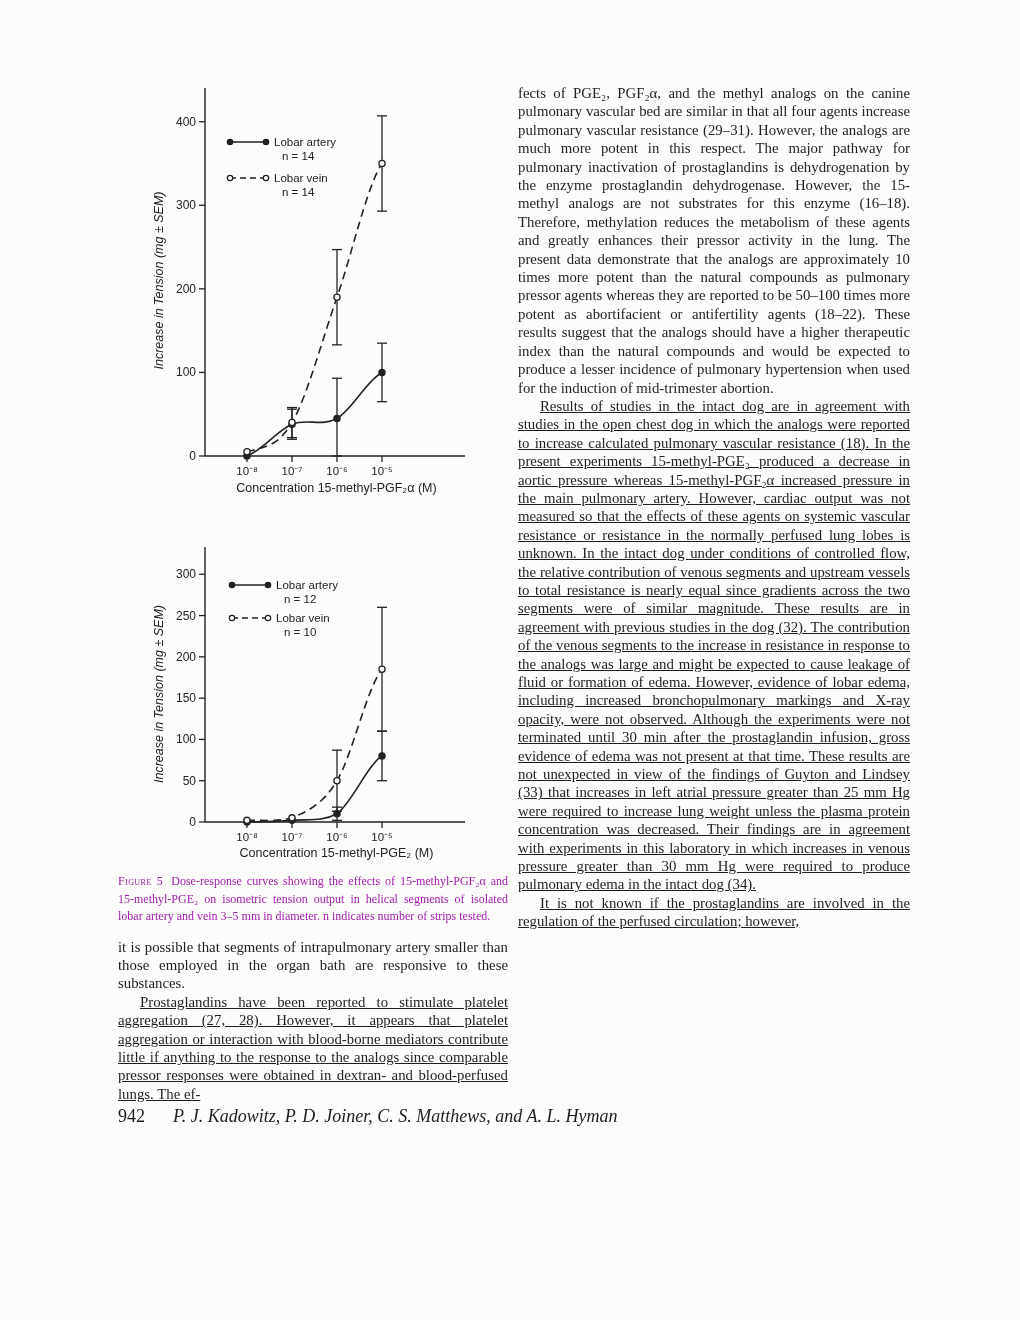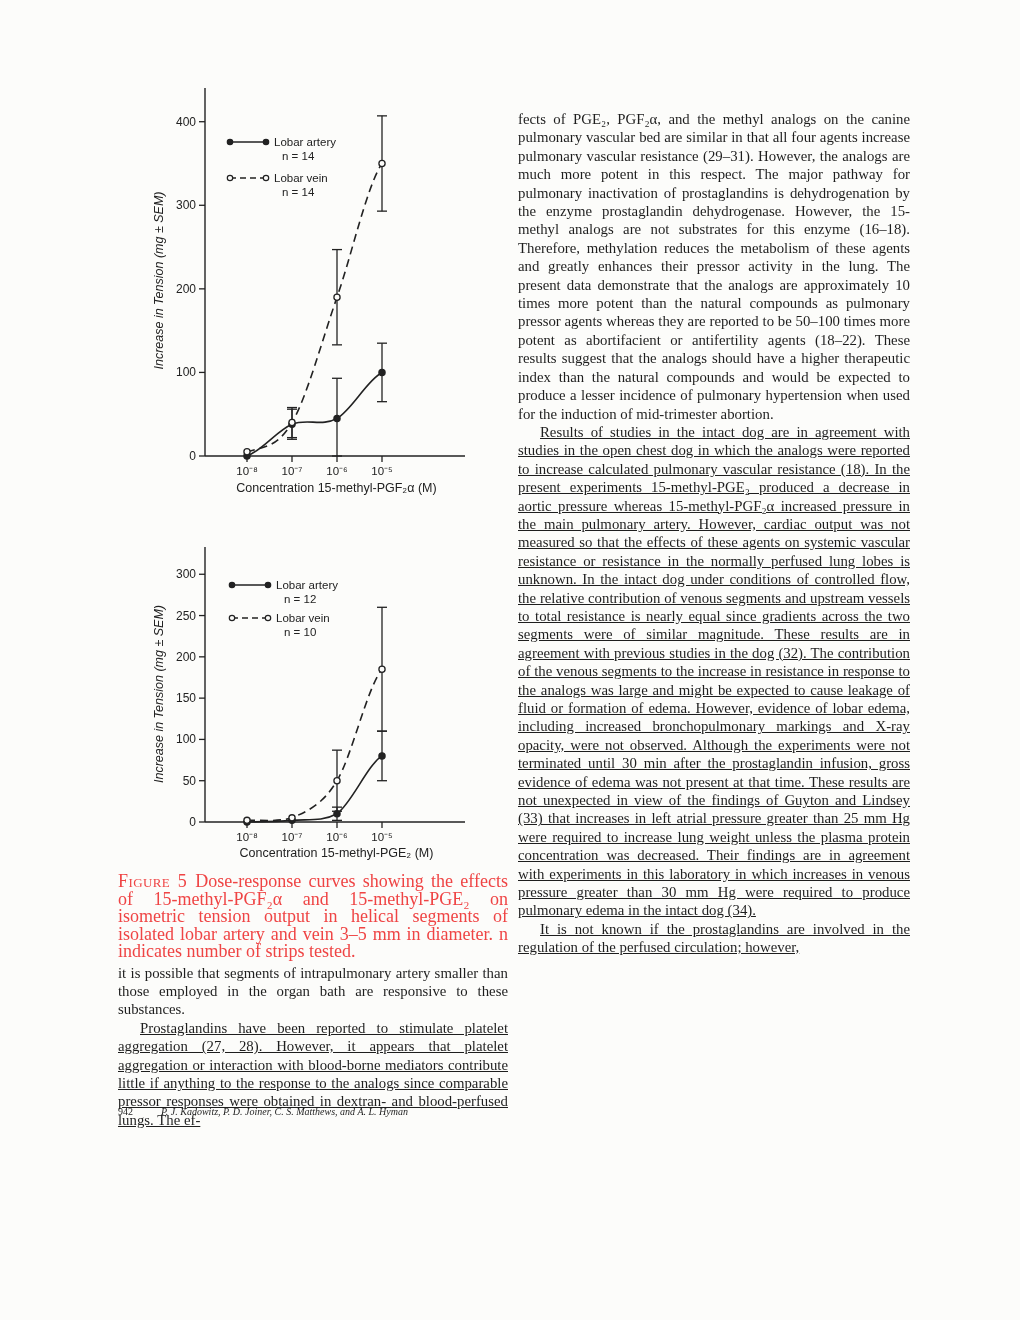--- a/index.html
+++ b/index.html
@@ -3,38 +3,38 @@
 <meta charset="utf-8">
 <style>
   html,body{margin:0;padding:0;background:#e8e6e0;}
   .page{
     position:relative;width:1020px;height:1320px;margin:0 auto;
     background:#fcfcfa;color:#1e1e1e;
     font-family:"Liberation Serif", serif;
     overflow:hidden;
   }
   .col-left{position:absolute;left:118px;top:80px;width:390px;}
-  .col-right{position:absolute;left:518px;top:84px;width:392px;margin-top:26px;}
+  .col-right{position:absolute;left:518px;top:84px;width:392px;}
   .body-text p{font-size:14.8px;line-height:18.4px;text-align:justify;margin:0;}
   p.indent{text-indent:22px;text-decoration:underline;}
   p.noindent{text-indent:0;}
   .figure-block{margin:0;}
   .chart{display:block;}
   .chart2{margin-top:27px;}
   .chart svg text{font-family:"Liberation Sans", sans-serif;}
   figcaption{
-    font-size:18px;line-height:17.5px;text-align:justify;
-    margin-top:2px;color:#ef4444;
+    font-size:12px;line-height:17.5px;text-align:justify;
+    margin-top:2px;color:#a21caf;
   }
   .figlabel{font-variant:small-caps;letter-spacing:0.4px;margin-right:8px;}
   .caption-body{}
-  .left-paras{margin-top:3px;}
+  .left-paras{margin-top:12px;}
   .footer{
     position:absolute;left:118px;top:1106px;width:790px;
-    font-size:10px;color:#1e1e1e;
+    font-size:18px;color:#1e1e1e;
   }
   .pagenum{display:inline-block;margin-right:28px;}
   .authors{font-style:italic;}
 </style>
 </head>
 <body>
 
 <div class="page">
 
   <div class="col-left">

